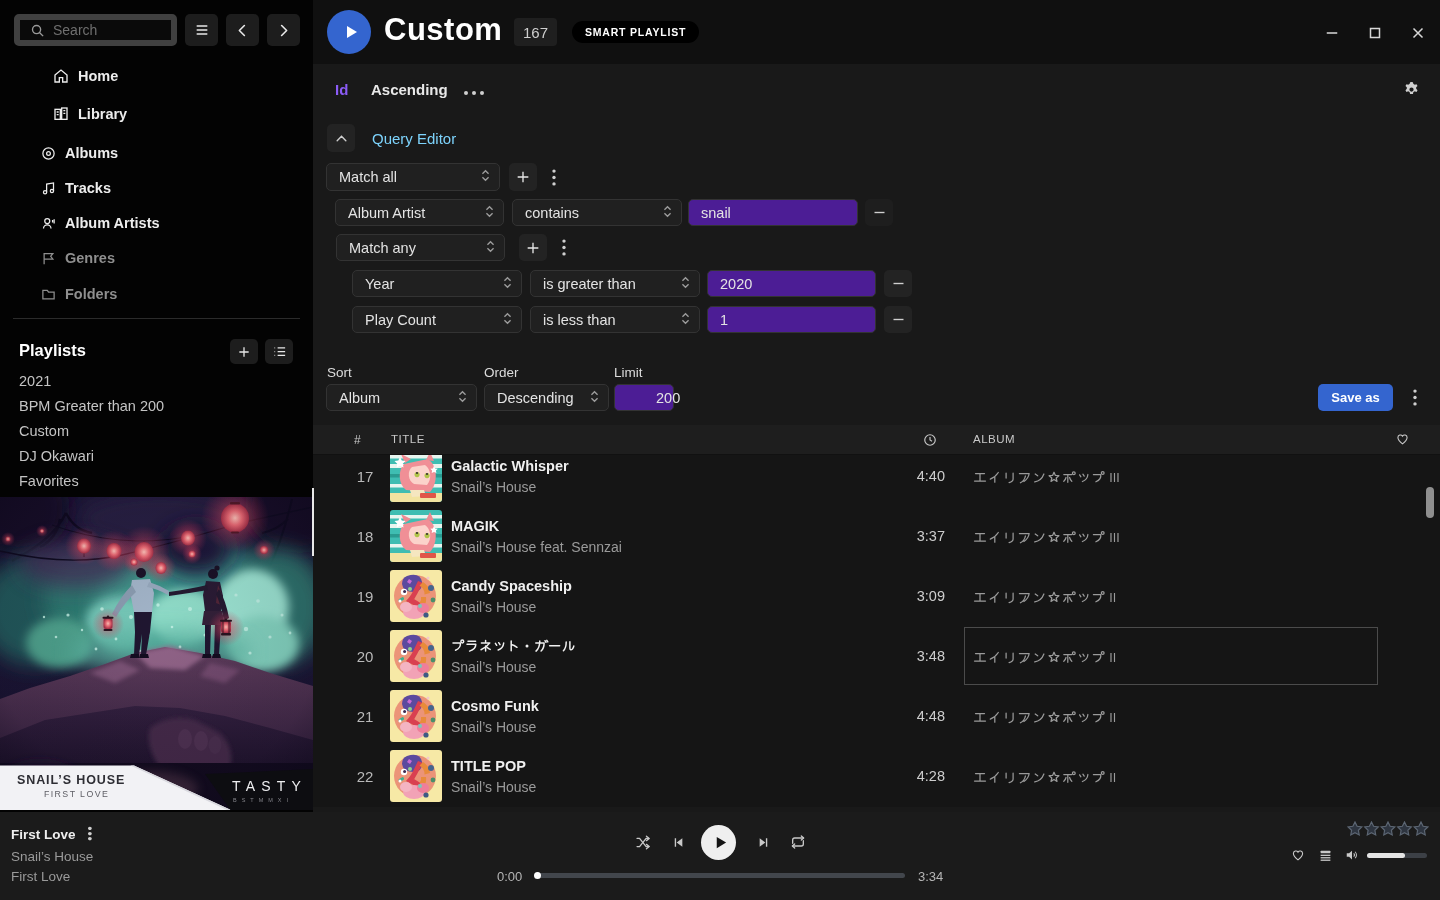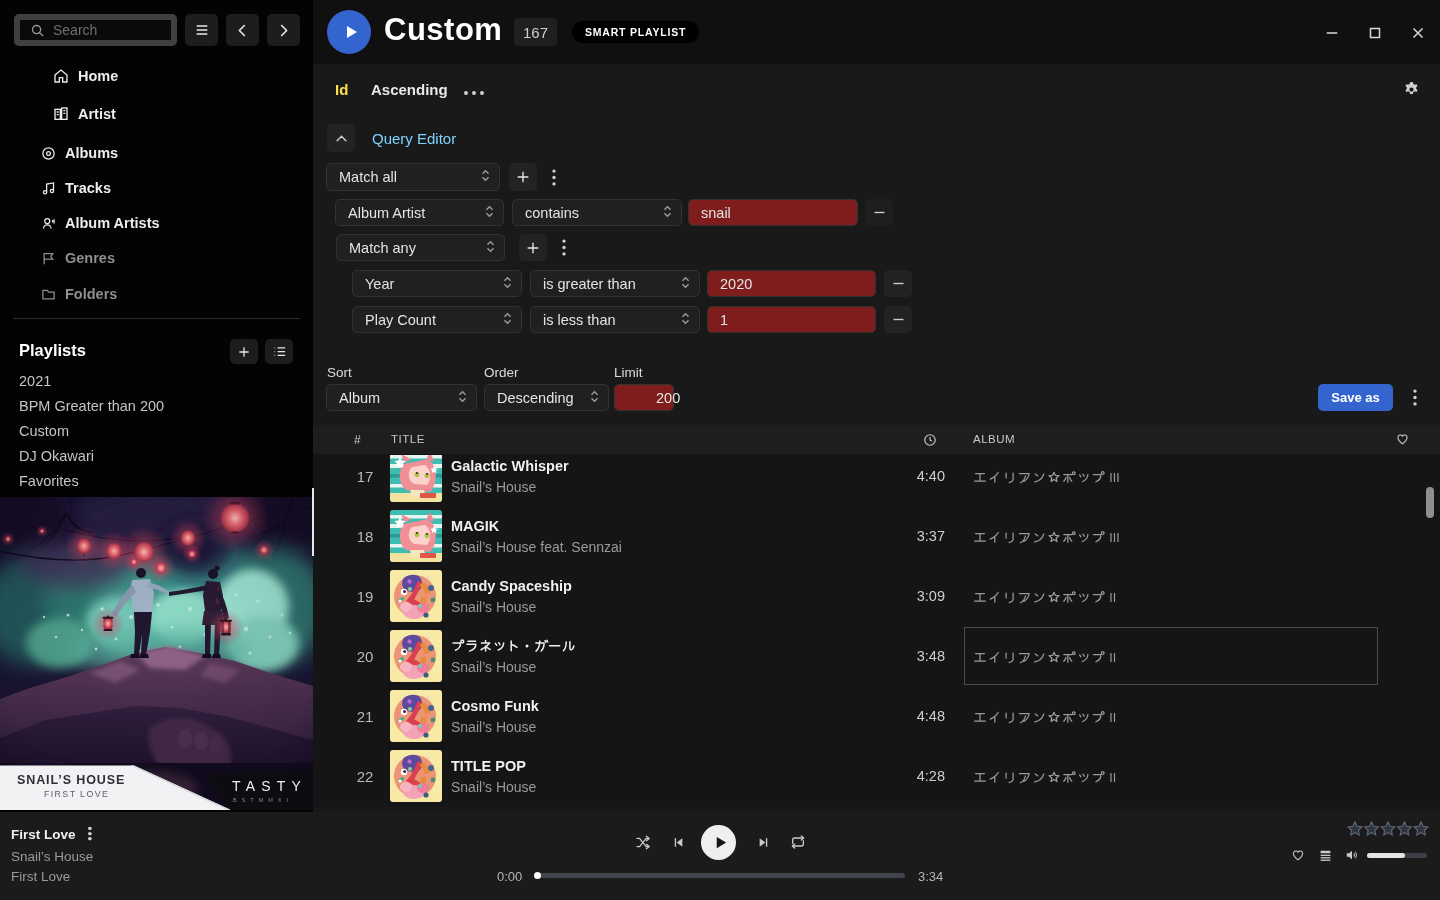--- a/index.html
+++ b/index.html
@@ -24,28 +24,28 @@
 
 #main { position:absolute; left:313px; top:0; width:1127px; height:812px; background:#191919; }
 #titleband { position:absolute; left:0; top:0; width:1127px; height:64px; background:#101010; }
 #playbig { position:absolute; left:14px; top:10px; width:44px; height:44px; border-radius:50%; background:#3465cf; display:flex; align-items:center; justify-content:center; }
 #ptitle { position:absolute; left:71px; top:12px; font-size:31px; font-weight:800; color:#fff; letter-spacing:0.5px; }
 #pcount { position:absolute; left:201px; top:18px; height:28px; padding:0 9px; background:#1f1f1f; border-radius:4px; color:#cfcfcf; font-size:15px; display:flex; align-items:center; }
 #ppill { position:absolute; left:259px; top:21px; height:22px; padding:0 13px; background:#000; border-radius:11px; color:#fff; font-size:10.5px; font-weight:700; letter-spacing:0.8px; display:flex; align-items:center; }
 .winbtn { position:absolute; top:24px; width:18px; height:18px; color:#d8d8d8; }
 
 #toolbar { position:absolute; left:0; top:64px; width:1127px; height:52px; }
-#toolbar .id { position:absolute; left:22px; top:17px; font-size:15px; font-weight:700; color:#fde047; }
+#toolbar .id { position:absolute; left:22px; top:17px; font-size:15px; font-weight:700; color:#8b5cf6; }
 #toolbar .asc { position:absolute; left:58px; top:17px; font-size:15px; font-weight:700; color:#e8e8e8; }
 
 
 .qsel { position:absolute; background:#202020; border:1px solid #333; border-radius:5px; display:flex; align-items:center; color:#e3e3e3; font-size:14.5px; }
 .qsel .tx { margin-left:12px; }
 .qsel .ud { position:absolute; right:9px; top:50%; transform:translateY(-50%); }
-.qinp { position:absolute; background:#7f1d1d; border:1px solid #333; border-radius:5px; color:#e3e3e3; font-size:14.5px; display:flex; align-items:center; }
+.qinp { position:absolute; background:#4c1d95; border:1px solid #333; border-radius:5px; color:#e3e3e3; font-size:14.5px; display:flex; align-items:center; }
 .qinp .tx { margin-left:12px; }
 .qbtn { position:absolute; width:28px; height:27px; background:#232323; border-radius:5px; display:flex; align-items:center; justify-content:center; color:#e8e8e8; }
 .qdots { position:absolute; width:18px; height:27px; display:flex; align-items:center; justify-content:center; }
 .flabel { position:absolute; font-size:13.5px; color:#dcdcdc; }
 #saveas { position:absolute; left:1005px; top:384px; width:75px; height:27px; background:#3465cf; border-radius:5px; color:#fff; font-size:13px; font-weight:700; display:flex; align-items:center; justify-content:center; }
 
 
 #thead { position:absolute; left:0; top:425px; width:1127px; height:30px; background:#1e1e1e; border-bottom:1px solid #111; }
 #tbody { position:absolute; left:0; top:455px; width:1127px; height:352px; background:#151515; overflow:hidden; }
 .trow { position:absolute; left:0; width:1127px; height:60px; }
@@ -105,21 +105,21 @@
           <path d="M3 10.5 L12 3 L21 10.5 V21 H14.5 V14.5 H9.5 V21 H3 Z"></path>
         </svg>
     <span class="lbl">Home</span>
   </div>
   <div class="navrow" style="top:102px;">
     <svg class="ic" viewBox="0 0 24 24" fill="none" stroke="#ededed" stroke-width="2">
           <rect x="3" y="5" width="8" height="15"></rect>
           <rect x="13" y="3" width="8" height="17"></rect>
           <path d="M5.5 9h3M5.5 13h3M15.5 7h3M15.5 11h3"></path>
         </svg>
-    <span class="lbl">Artist</span>
+    <span class="lbl">Library</span>
     <svg style="position:absolute; right:20px;" width="13" height="13" viewBox="0 0 24 24" fill="none" stroke="#cfcfcf" stroke-width="2.6" stroke-linecap="round">
           <path d="M4 16 L12 8 L20 16"></path>
         </svg>
   </div>
 
   <div class="subrow" style="top:141px;">
     <svg class="ic" viewBox="0 0 24 24" fill="none" stroke="#ededed" stroke-width="2">
           <circle cx="12" cy="12" r="9"></circle>
           <circle cx="12" cy="12" r="3"></circle>
         </svg>

